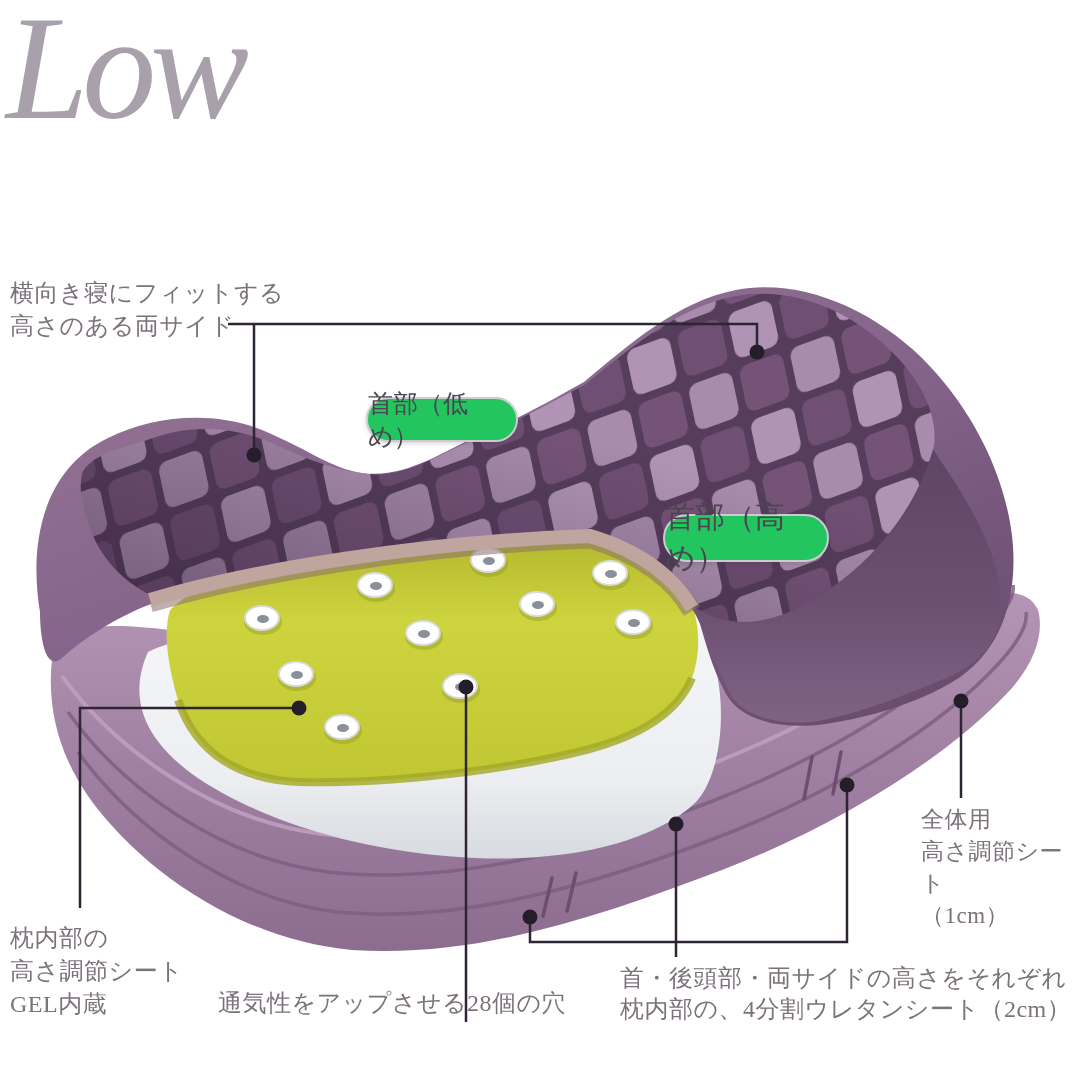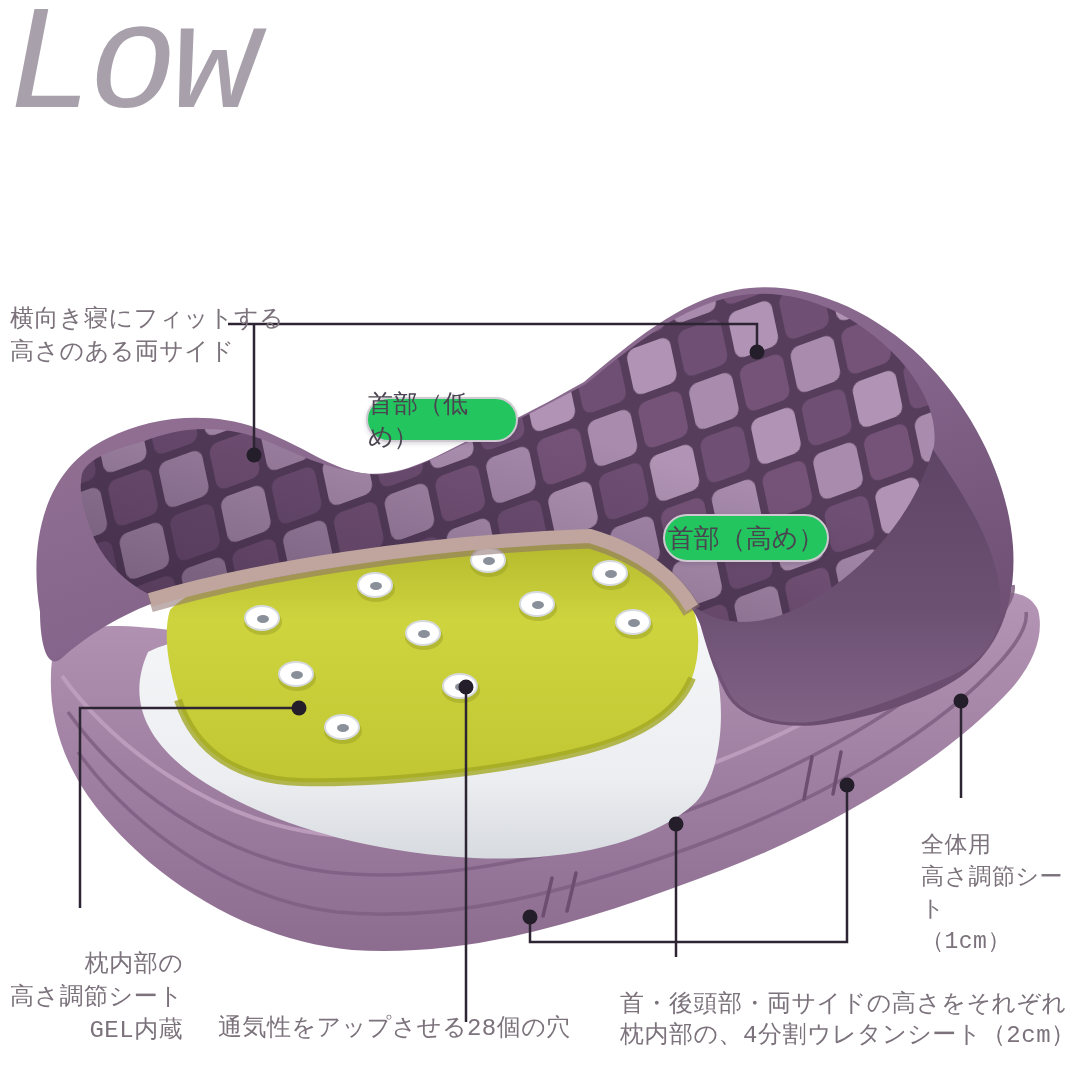--- a/index.html
+++ b/index.html
@@ -1,32 +1,32 @@
 <!DOCTYPE html>
 <html><head>
 <meta charset="utf-8">
 <style>
   html,body{margin:0;padding:0;background:#ffffff;}
   .stage{position:relative;width:1080px;height:1080px;background:#ffffff;overflow:hidden;
-         font-family:Liberation Mono, monospace;}
+         font-family:Liberation Serif, serif;}
   .stage svg{position:absolute;left:0;top:0;}
   .title{position:absolute;left:0;top:-6px;padding-left:6px;font-size:148px;line-height:1;
          font-style:italic;font-weight:normal;letter-spacing:-6px;color:#a8a1ac;}
-  .note{position:absolute;color:#7b727b;font-size:24px;line-height:33px;letter-spacing:.5px;margin-top:26px;}
+  .note{position:absolute;color:#7b727b;font-size:24px;line-height:33px;letter-spacing:.5px;}
   .note span{display:block;}
   .note-sides{left:10px;top:277px;}
-  .note-gel{left:10px;top:922px;text-align:right;}
+  .note-gel{left:10px;top:922px;}
   .note-holes{left:218px;top:988px;line-height:30px;text-align:center;}
   .note-urethane{left:620px;top:963px;line-height:31px;}
   .note-sheet{left:921px;top:804px;font-size:23px;line-height:32px;}
   .pill{position:absolute;display:flex;align-items:center;justify-content:center;
         background:#22c55e;border:2px solid #cfcad2;border-radius:26px;
         box-shadow:0 2px 4px rgba(60,50,70,.18);color:#4a4550;box-sizing:border-box;}
   .pill-low{left:366px;top:397px;width:152px;height:45px;font-size:25px;}
-  .pill-high{left:663px;top:514px;width:166px;height:48px;font-size:26px;}
+  .pill-high{left:663px;top:514px;width:166px;height:48px;font-size:30px;}
 </style>
 </head>
 <body>
 
 <div class="stage">
 
   <svg width="1080" height="1080" viewBox="0 0 1080 1080">
     <defs>
       <linearGradient id="baseGrad" x1="0" y1="0" x2="0" y2="1">
         <stop offset="0" stop-color="#b595b5"></stop>

